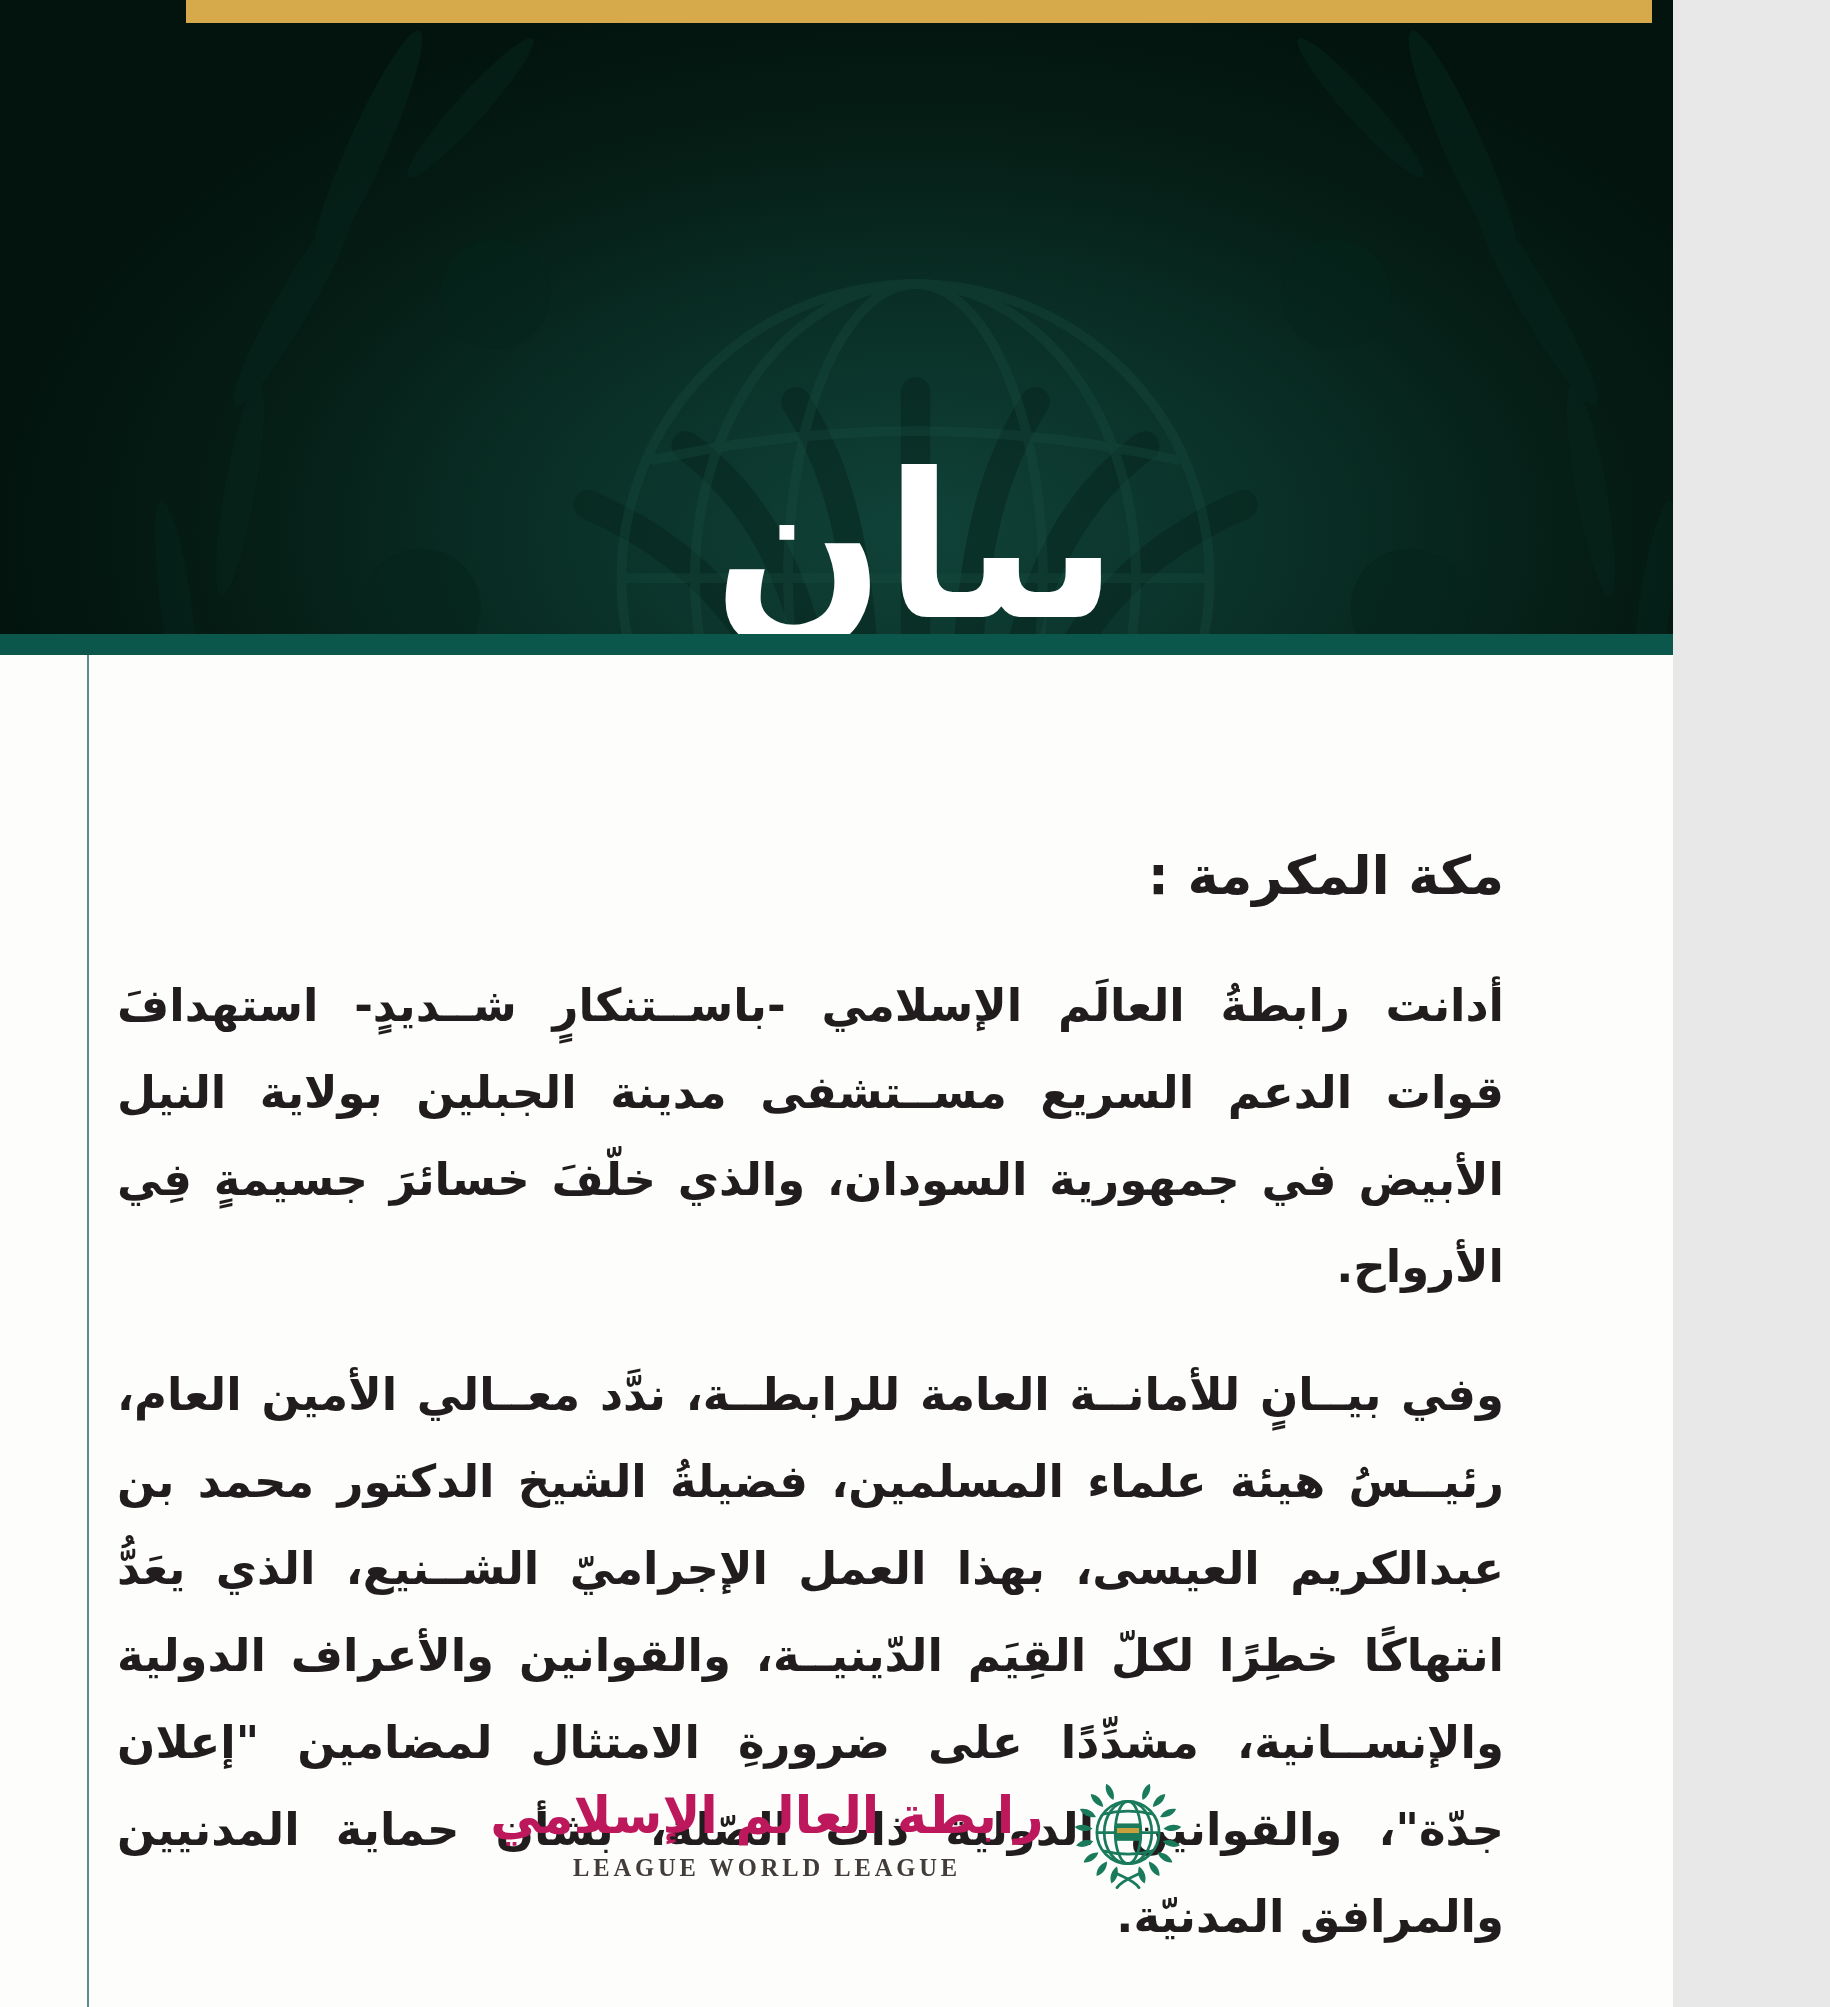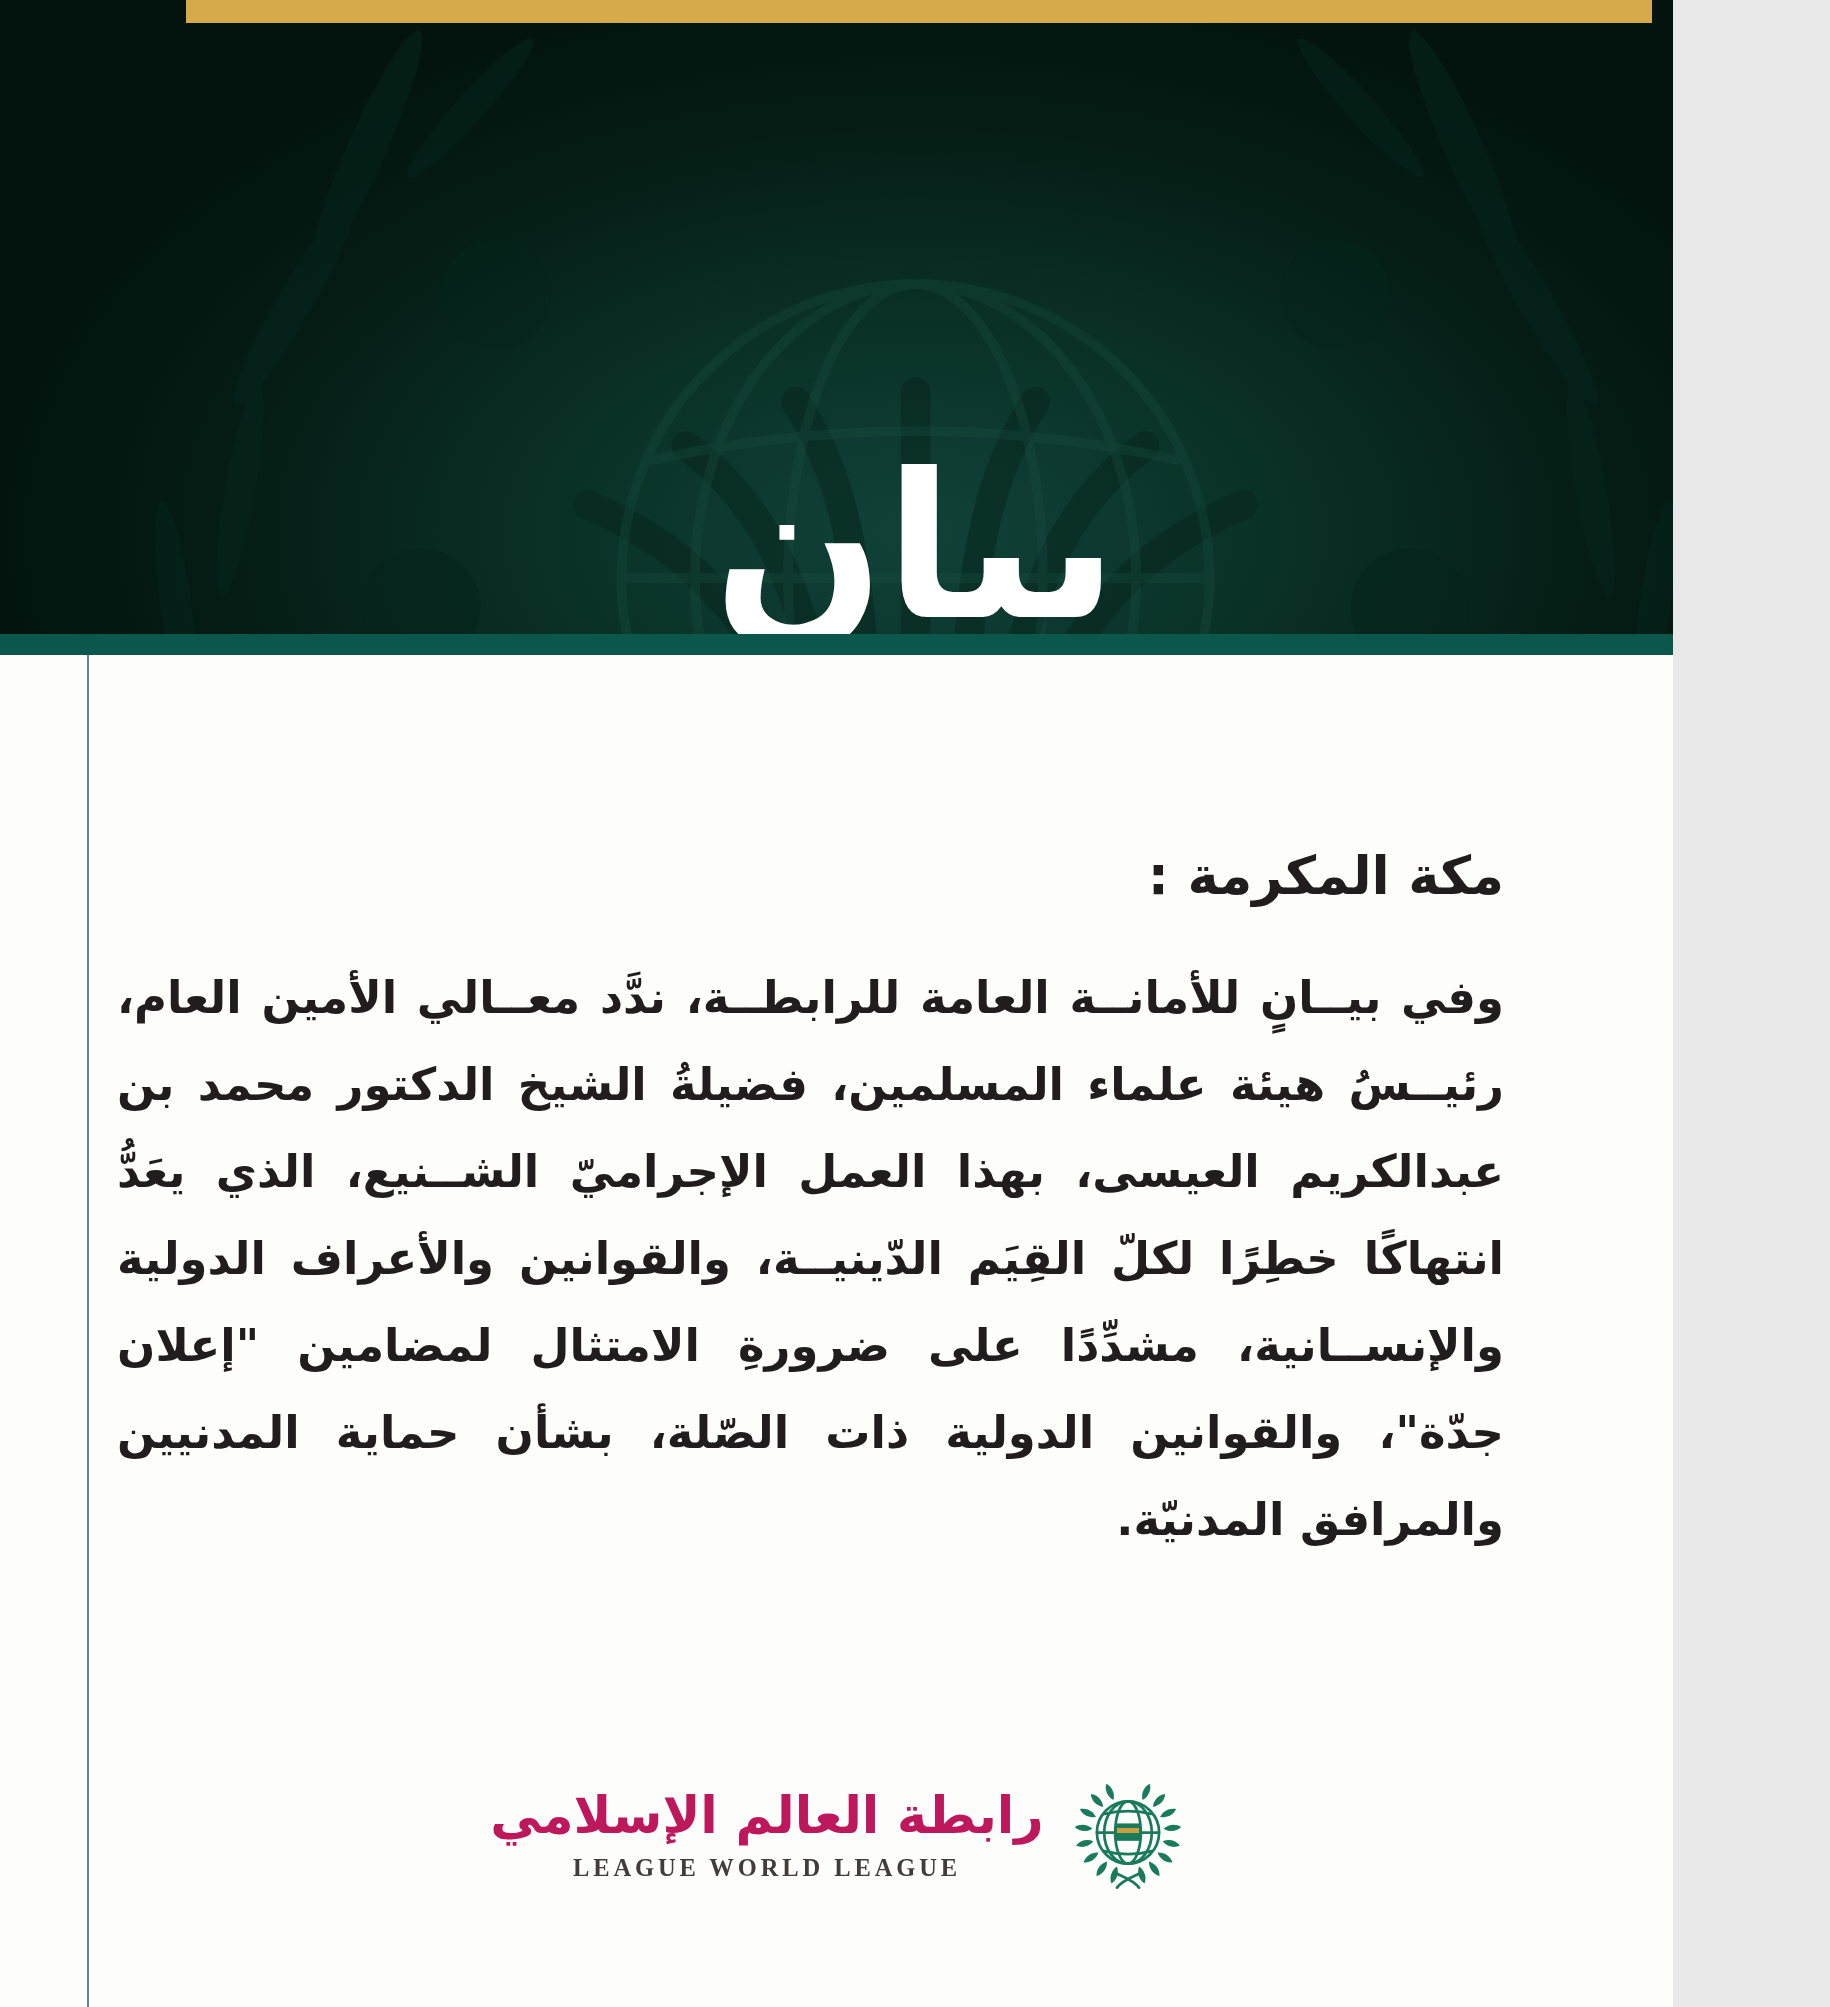--- a/index.html
+++ b/index.html
@@ -118,20 +118,21 @@
   </header>
 
   <div class="teal-strip"></div>
 
   <div class="frame-line left"></div>
   <div class="frame-line right"></div>
 
   <main class="content">
     <h2 class="dateline">مكة المكرمة :</h2>
 
+    <p>أدانت رابطةُ العالَم الإسلامي -باســتنكارٍ شــديدٍ- استهدافَ قوات الدعم السريع مســتشفى مدينة الجبلين بولاية النيل الأبيض في جمهورية السودان، والذي خلّفَ خسائرَ جسيمةٍ فِي الأرواح.</p>
 
     <p>وفي بيــانٍ للأمانــة العامة للرابطــة، ندَّد معــالي الأمين العام، رئيــسُ هيئة علماء المسلمين، فضيلةُ الشيخ الدكتور محمد بن عبدالكريم العيسى، بهذا العمل الإجراميّ الشــنيع، الذي يعَدُّ انتهاكًا خطِرًا لكلّ القِيَم الدّينيــة، والقوانين والأعراف الدولية والإنســانية، مشدِّدًا على ضرورةِ الامتثال لمضامين "إعلان جدّة"، والقوانين الدولية ذات الصّلة، بشأن حماية المدنيين والمرافق المدنيّة.</p>
   </main>
 
   <footer class="logo-row">
     <div class="logo-text">
       <div class="logo-arabic">رابطة العالم الإسلامي</div>
       <div class="logo-english">LEAGUE WORLD LEAGUE</div>
     </div>
 

